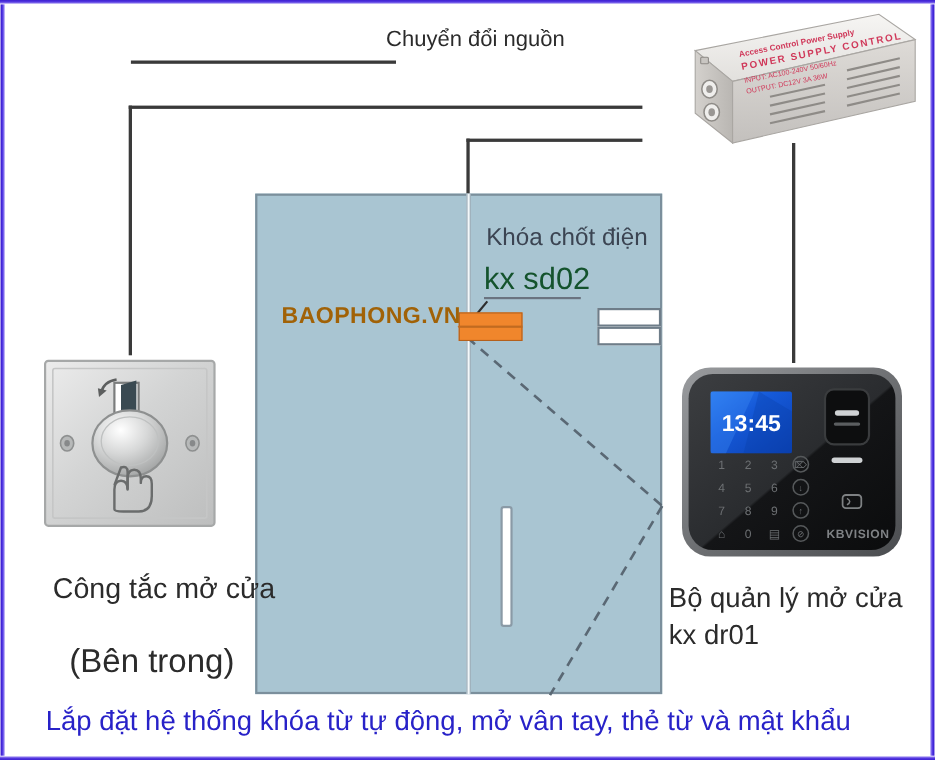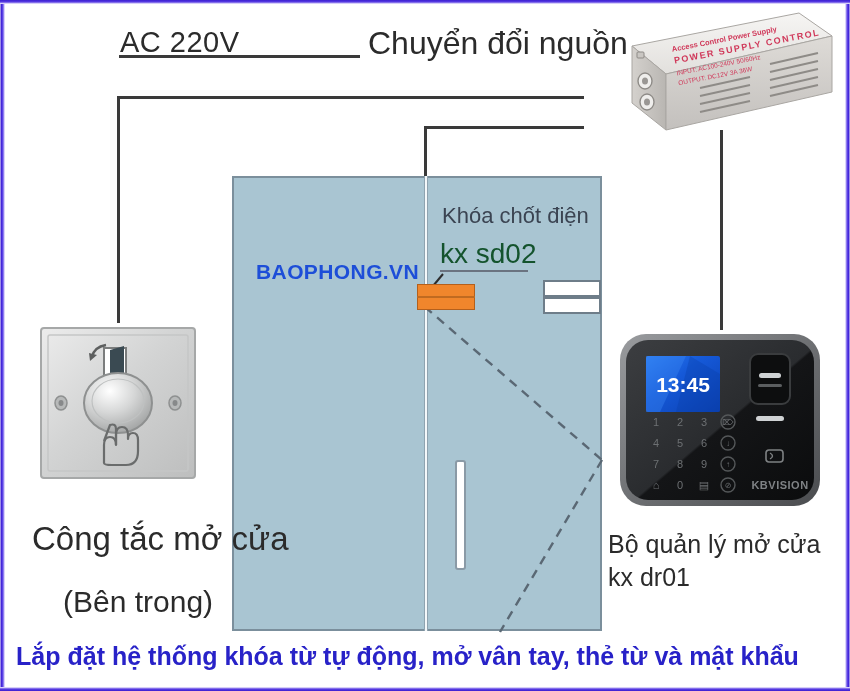--- a/index.html
+++ b/index.html
@@ -13,31 +13,31 @@
       background:linear-gradient(to left,#ffffff 0,#3b1fd0 1px,#4a2fe0 2px,#6a52ea 3px,#ffffff 5px);}
   .frame-top{position:absolute;left:0;top:0;width:850px;height:4px;
       background:linear-gradient(to bottom,#3b1fd0 0,#5a3ee4 2px,#ffffff 4px);}
   .frame-bottom{position:absolute;left:0;bottom:0;width:850px;height:4px;
       background:linear-gradient(to top,#3b1fd0 0,#5a3ee4 2px,#ffffff 4px);}
 
   
   .lbl{position:absolute;color:#2b2b2b;white-space:nowrap;}
   #ac-label{left:120px;top:26px;font-size:29px;letter-spacing:.5px;}
   #ac-underline{position:absolute;left:119px;top:55px;width:241px;height:3px;background:#3a3a3a;}
-  #converter-label{left:368px;top:25px;font-size:32px;}
+  #converter-label{left:351px;top:25px;font-size:20px;}
   #lock-label-1{left:442px;top:203px;font-size:22px;color:#3b4452;}
   #lock-label-2{left:440px;top:238px;font-size:28px;color:#14532d;}
   #lock-underline{position:absolute;left:440px;top:270px;width:88px;height:2px;background:#6a7380;}
-  #exit-label-1{left:32px;top:520px;font-size:33px;}
+  #exit-label-1{left:48px;top:520px;font-size:26px;}
   #exit-label-2{left:63px;top:585px;font-size:30px;}
   #ctrl-label-1{left:608px;top:530px;font-size:25px;text-align:center;}
   #ctrl-label-2{left:608px;top:563px;font-size:25px;}
-  #watermark{left:256px;top:260px;font-size:21px;font-weight:bold;color:#1d4ed8;letter-spacing:.4px;}
+  #watermark{left:256px;top:276px;font-size:21px;font-weight:bold;color:#a16207;letter-spacing:.4px;}
   #caption{position:absolute;left:0;top:642px;width:815px;text-align:center;
-      font-size:25px;color:#2822c8;font-weight:700;white-space:nowrap;}
+      font-size:25px;color:#2822c8;font-weight:400;white-space:nowrap;}
 
   
   .wire{position:absolute;background:#3a3a3a;}
   .wire-h{height:3px;}
   .wire-v{width:3px;}
   .wire-thin{background:#55606d;}
 
   
   #glass{position:absolute;left:232px;top:176px;width:370px;height:455px;
       background:#a9c5d2;border:2px solid #7b8f9c;box-sizing:border-box;}
@@ -253,21 +253,20 @@
     </g>
 
     <g transform="translate(150,122)">
       <rect x="0" y="0" width="17" height="12" rx="3" fill="none" stroke="#7e8183" stroke-width="1.6"></rect>
       <path d="M4 3 Q9 6 4 9" fill="none" stroke="#7e8183" stroke-width="1.4"></path>
     </g>
 
     <text x="164" y="161" font-size="11" font-weight="bold" fill="#7f8285" text-anchor="middle" letter-spacing="0.5" font-family="Liberation Sans, sans-serif">KBVISION</text>
   </svg>
 
-  <div class="lbl" id="ac-label">AC 220V</div>
   <div id="ac-underline"></div>
   <div class="lbl" id="converter-label">Chuyển đổi nguồn</div>
 
   <div class="lbl" id="lock-label-1">Khóa chốt điện</div>
   <div class="lbl" id="lock-label-2">kx sd02</div>
   <div id="lock-underline"></div>
 
   <div class="lbl" id="exit-label-1">Công tắc mở cửa</div>
   <div class="lbl" id="exit-label-2">(Bên trong)</div>
 

